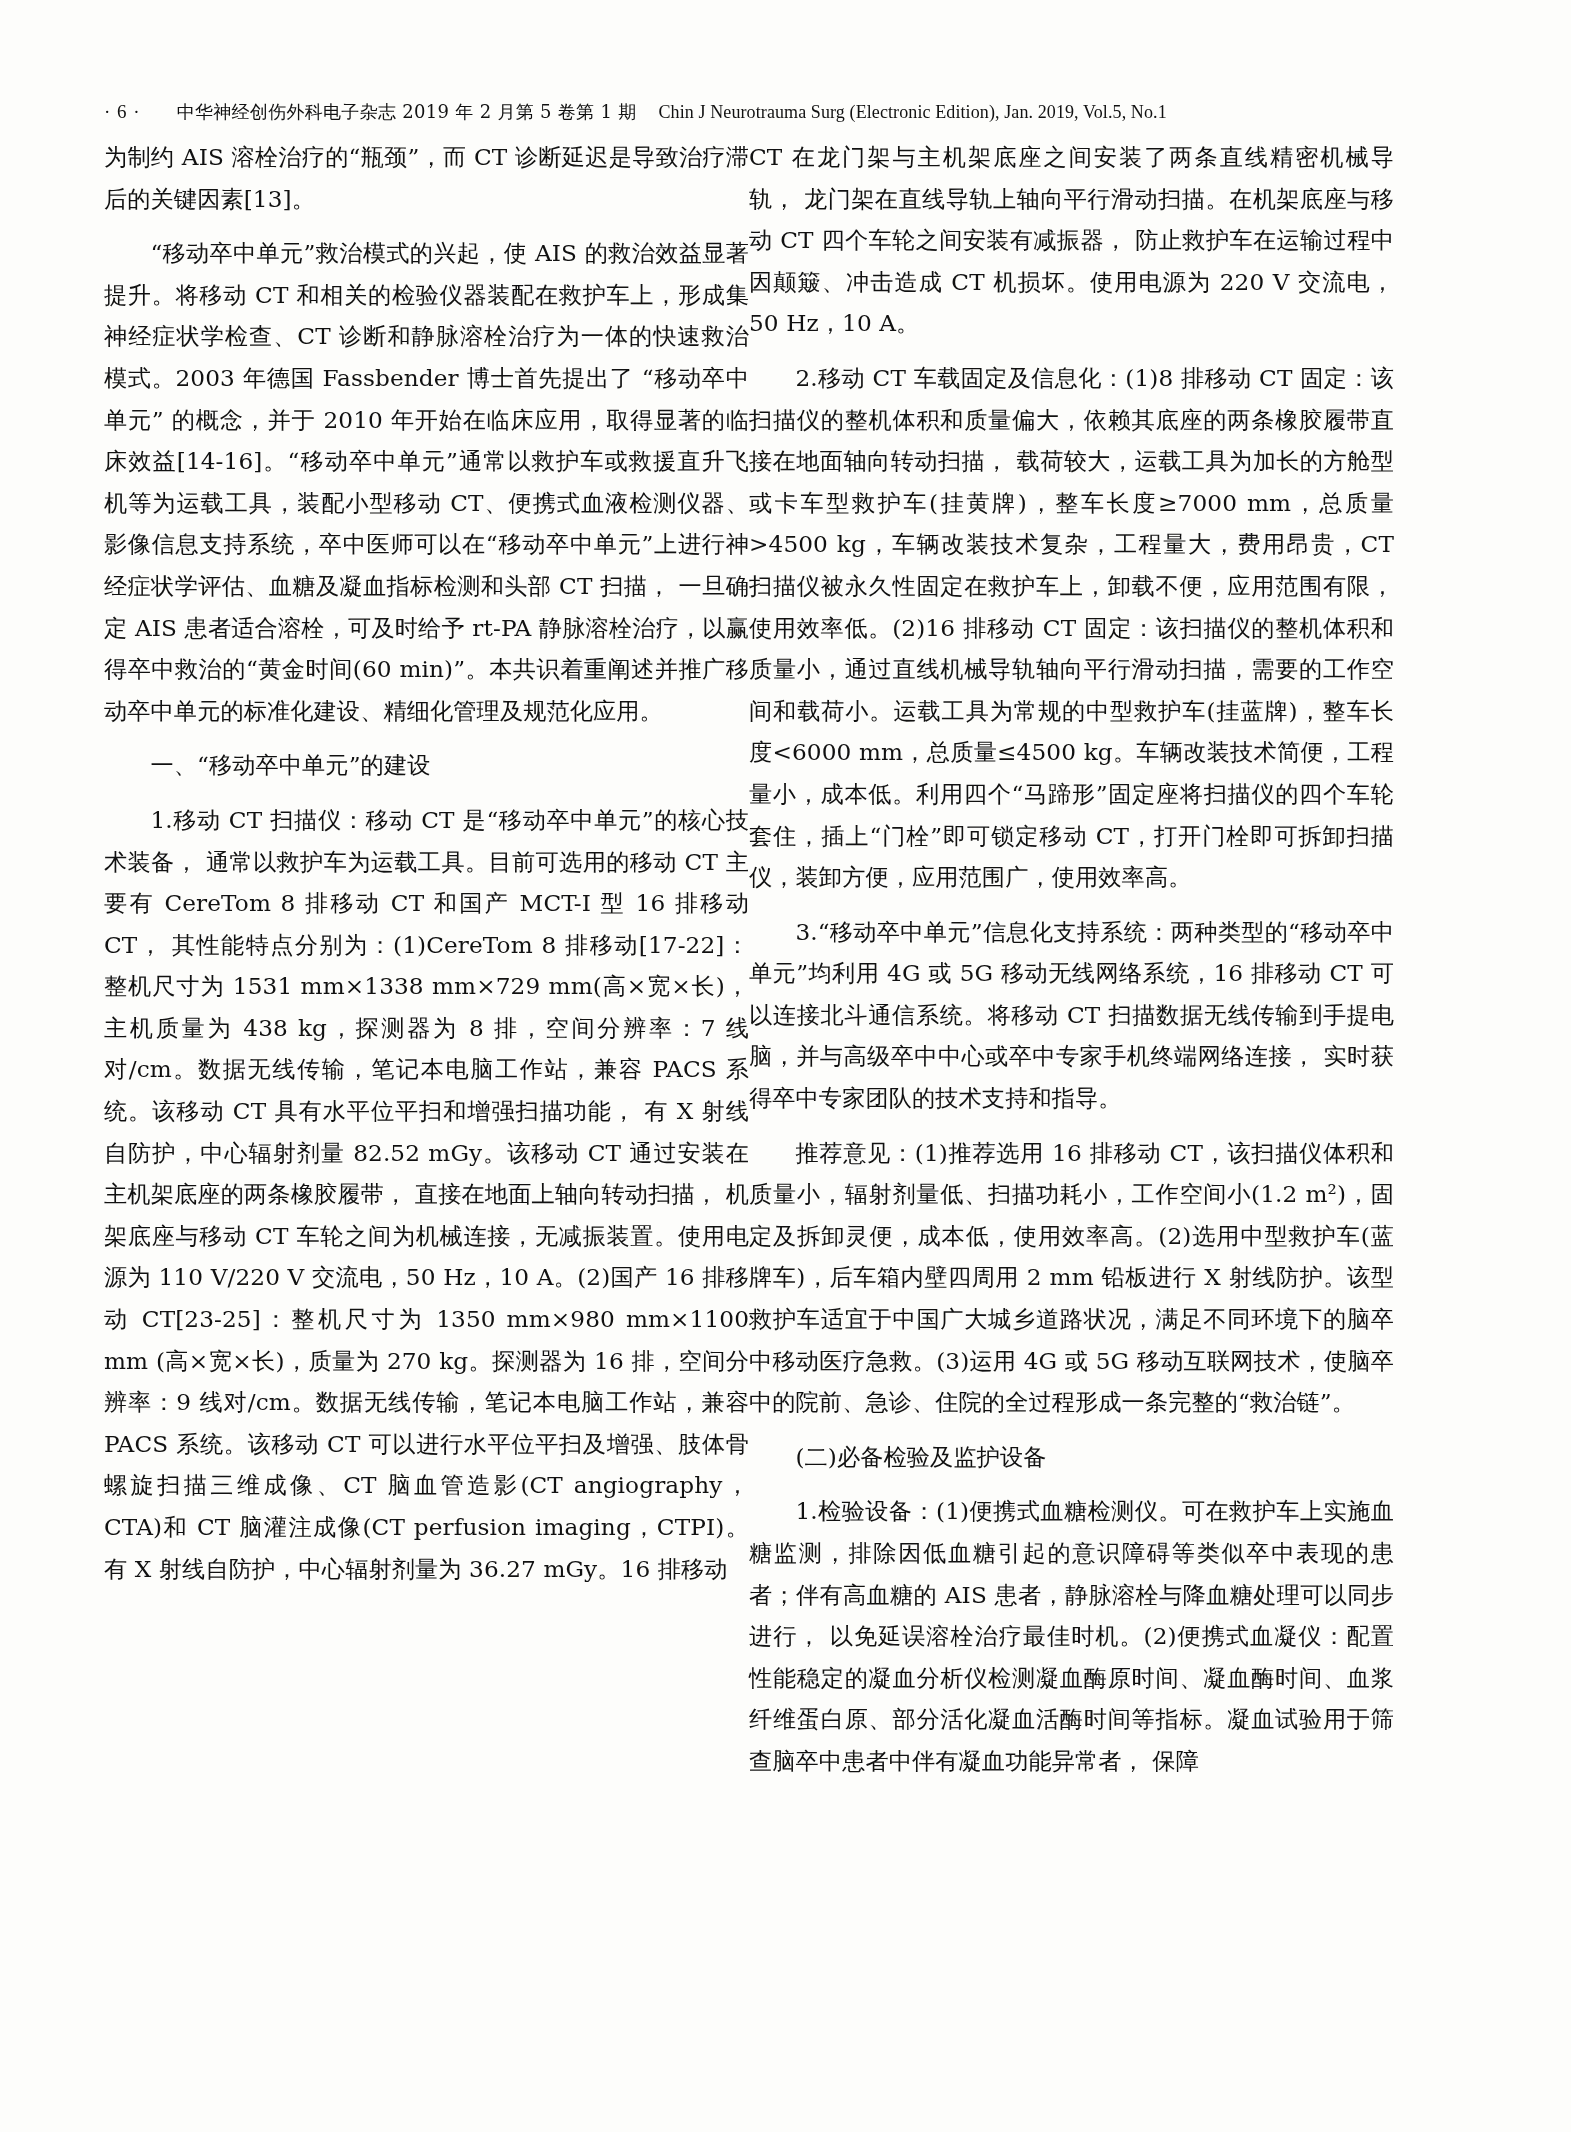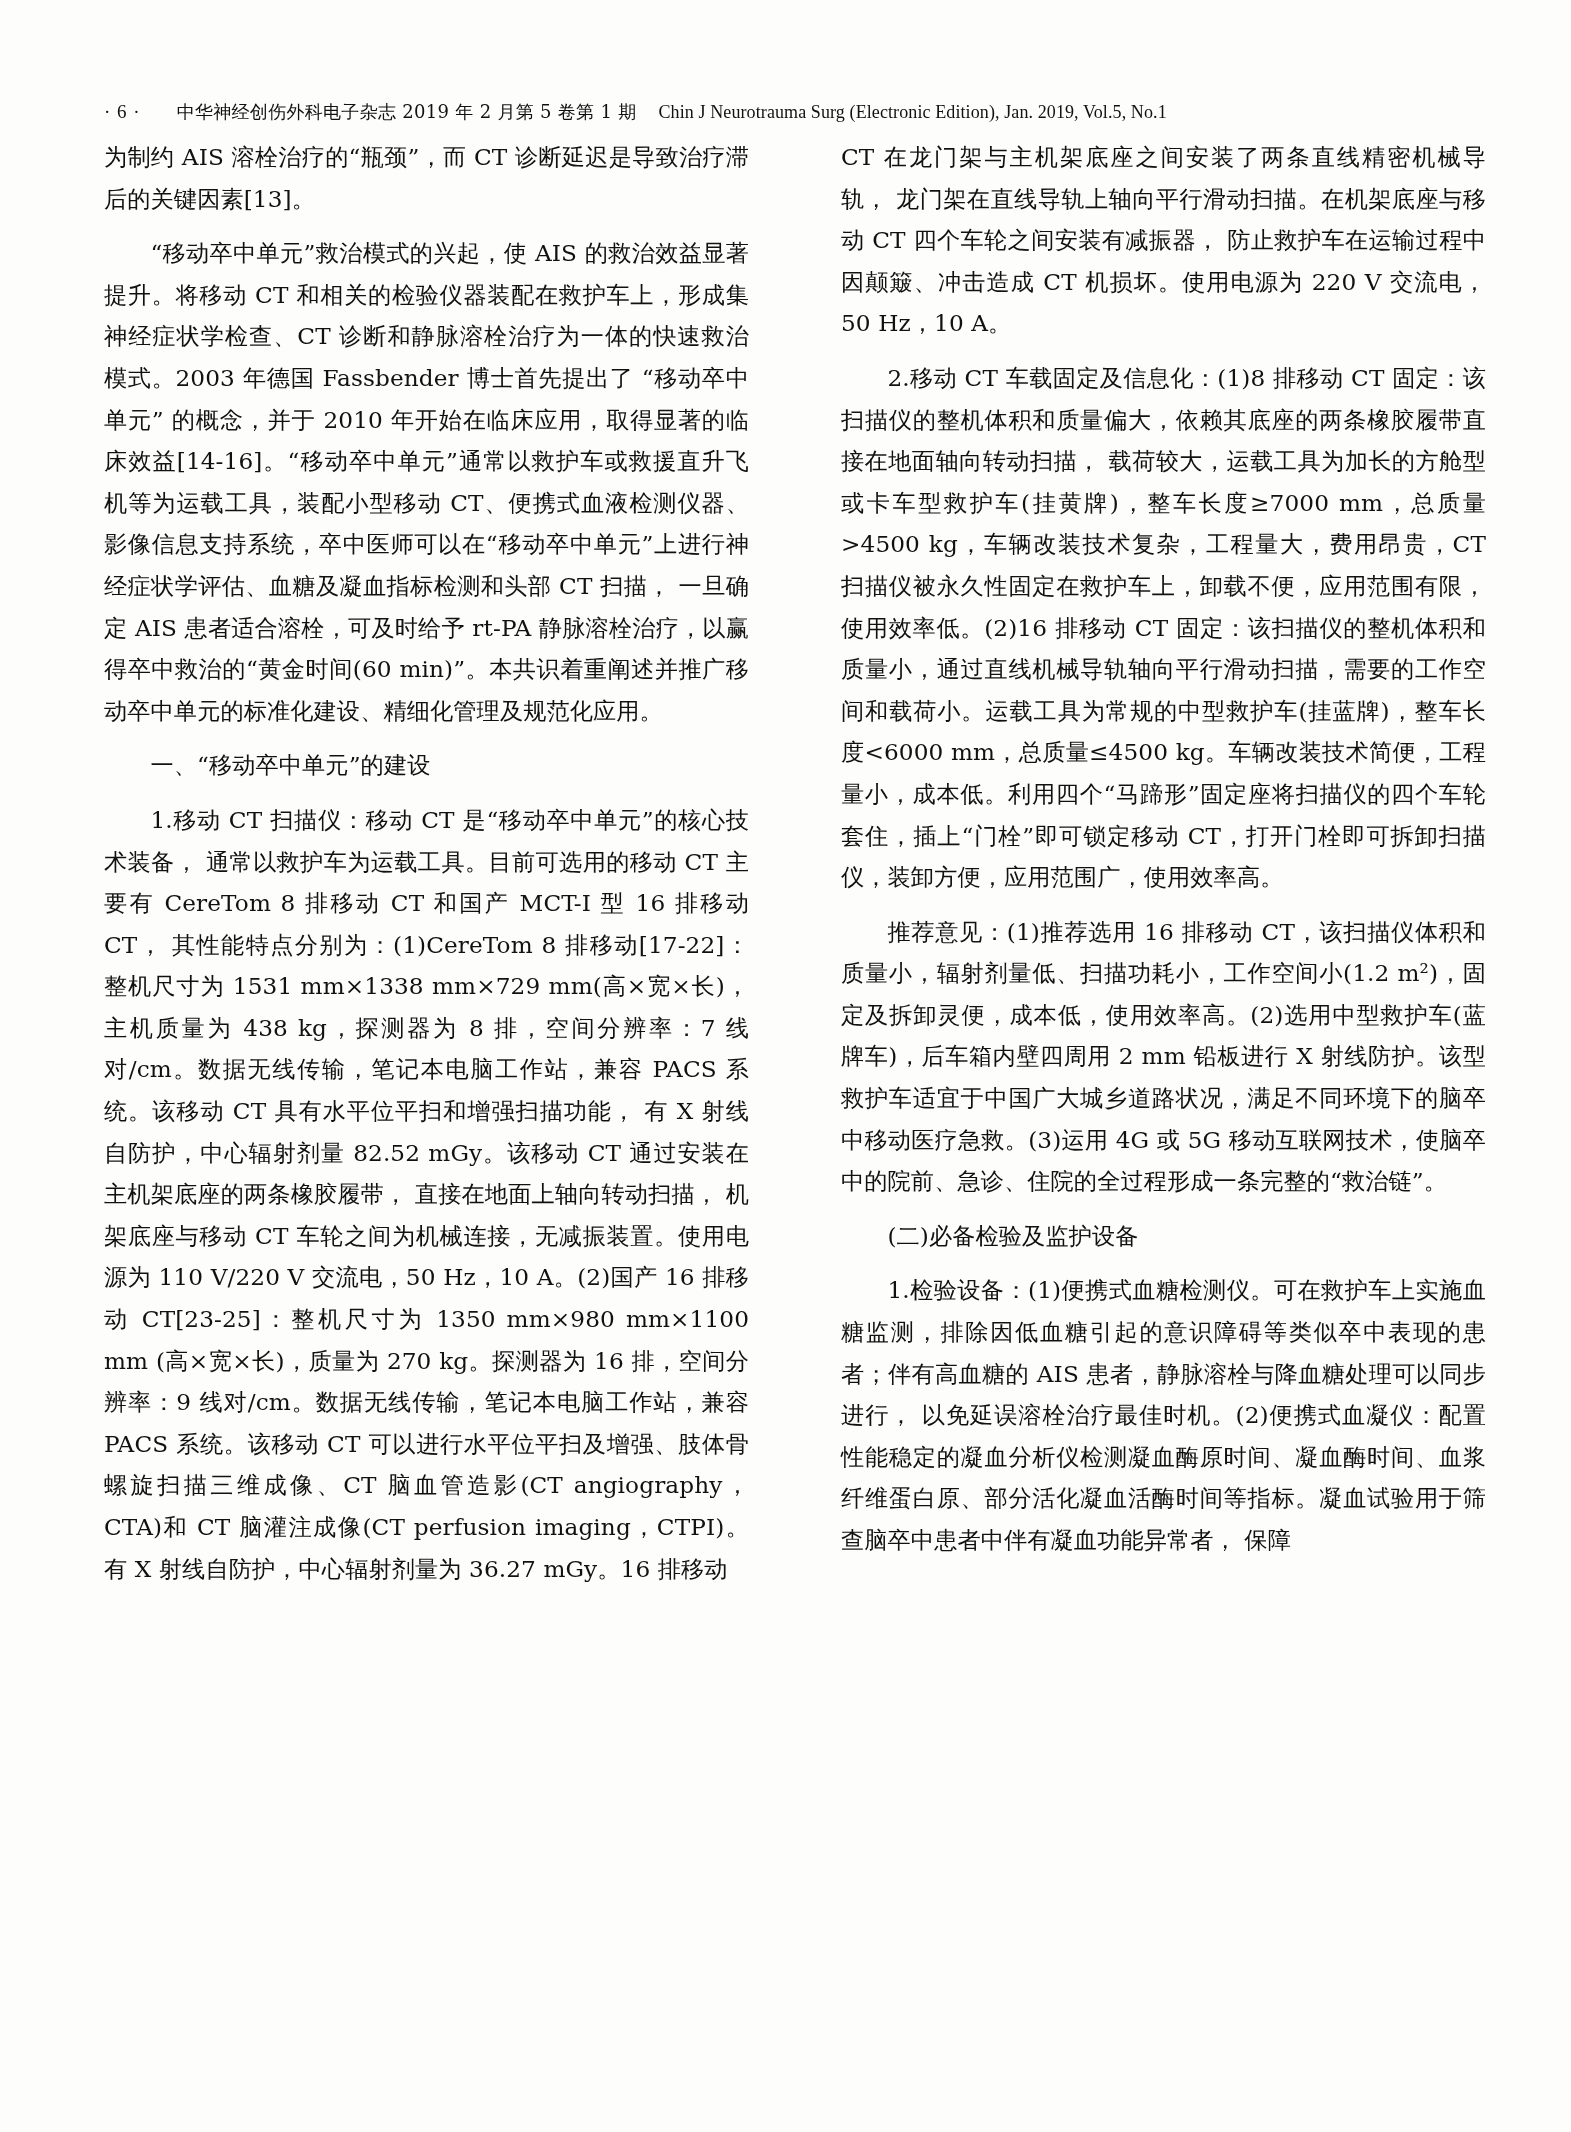--- a/index.html
+++ b/index.html
@@ -51,22 +51,20 @@
     margin-left: 22px;
     letter-spacing: 0.1px;
   }
   .columns {
     position: absolute;
     left: 104px;
     top: 136px;
     width: 1382px;
     height: 1900px;
     display: flex;
-    justify-content: space-between;
-    gap: 36px;
   }
   .col {
     width: 645px;
   }
   p {
     margin: 0;
     font-size: 23.2px;
     line-height: 41.6px;
     text-align: justify;
     text-justify: inter-ideograph;
@@ -95,19 +93,20 @@
     <div class="col">
       <p>为制约 AIS 溶栓治疗的“瓶颈”，而 CT 诊断延迟是导致治疗滞后的关键因素[13]。</p>
       <p class="ind">“移动卒中单元”救治模式的兴起，使 AIS 的救治效益显著提升。将移动 CT 和相关的检验仪器装配在救护车上，形成集神经症状学检查、CT 诊断和静脉溶栓治疗为一体的快速救治模式。2003 年德国 Fassbender 博士首先提出了 “移动卒中单元” 的概念，并于 2010 年开始在临床应用，取得显著的临床效益[14-16]。“移动卒中单元”通常以救护车或救援直升飞机等为运载工具，装配小型移动 CT、便携式血液检测仪器、影像信息支持系统，卒中医师可以在“移动卒中单元”上进行神经症状学评估、血糖及凝血指标检测和头部 CT 扫描， 一旦确定 AIS 患者适合溶栓，可及时给予 rt-PA 静脉溶栓治疗，以赢得卒中救治的“黄金时间(60 min)”。本共识着重阐述并推广移动卒中单元的标准化建设、精细化管理及规范化应用。</p>
       <p class="ind">一、“移动卒中单元”的建设</p>
       <p class="ind">1.移动 CT 扫描仪：移动 CT 是“移动卒中单元”的核心技术装备， 通常以救护车为运载工具。目前可选用的移动 CT 主要有 CereTom 8 排移动 CT 和国产 MCT-I 型 16 排移动 CT， 其性能特点分别为：(1)CereTom 8 排移动[17-22]：整机尺寸为 1531 mm×1338 mm×729 mm(高×宽×长)，主机质量为 438 kg，探测器为 8 排，空间分辨率：7 线对/cm。数据无线传输，笔记本电脑工作站，兼容 PACS 系统。该移动 CT 具有水平位平扫和增强扫描功能， 有 X 射线自防护，中心辐射剂量 82.52 mGy。该移动 CT 通过安装在主机架底座的两条橡胶履带， 直接在地面上轴向转动扫描， 机架底座与移动 CT 车轮之间为机械连接，无减振装置。使用电源为 110 V/220 V 交流电，50 Hz，10 A。(2)国产 16 排移动 CT[23-25]：整机尺寸为 1350 mm×980 mm×1100 mm (高×宽×长)，质量为 270 kg。探测器为 16 排，空间分辨率：9 线对/cm。数据无线传输，笔记本电脑工作站，兼容 PACS 系统。该移动 CT 可以进行水平位平扫及增强、肢体骨螺旋扫描三维成像、CT 脑血管造影(CT angiography，CTA)和 CT 脑灌注成像(CT perfusion imaging，CTPI)。有 X 射线自防护，中心辐射剂量为 36.27 mGy。16 排移动</p>
     </div>
 
     <div class="col">
       <p>CT 在龙门架与主机架底座之间安装了两条直线精密机械导轨， 龙门架在直线导轨上轴向平行滑动扫描。在机架底座与移动 CT 四个车轮之间安装有减振器， 防止救护车在运输过程中因颠簸、冲击造成 CT 机损坏。使用电源为 220 V 交流电，50 Hz，10 A。</p>
       <p class="ind">2.移动 CT 车载固定及信息化：(1)8 排移动 CT 固定：该扫描仪的整机体积和质量偏大，依赖其底座的两条橡胶履带直接在地面轴向转动扫描， 载荷较大，运载工具为加长的方舱型或卡车型救护车(挂黄牌)，整车长度≥7000 mm，总质量&gt;4500 kg，车辆改装技术复杂，工程量大，费用昂贵，CT 扫描仪被永久性固定在救护车上，卸载不便，应用范围有限，使用效率低。(2)16 排移动 CT 固定：该扫描仪的整机体积和质量小，通过直线机械导轨轴向平行滑动扫描，需要的工作空间和载荷小。运载工具为常规的中型救护车(挂蓝牌)，整车长度&lt;6000 mm，总质量≤4500 kg。车辆改装技术简便，工程量小，成本低。利用四个“马蹄形”固定座将扫描仪的四个车轮套住，插上“门栓”即可锁定移动 CT，打开门栓即可拆卸扫描仪，装卸方便，应用范围广，使用效率高。</p>
+      <p class="ind">3.“移动卒中单元”信息化支持系统：两种类型的“移动卒中单元”均利用 4G 或 5G 移动无线网络系统，16 排移动 CT 可以连接北斗通信系统。将移动 CT 扫描数据无线传输到手提电脑，并与高级卒中中心或卒中专家手机终端网络连接， 实时获得卒中专家团队的技术支持和指导。</p>
       <p class="ind">推荐意见：(1)推荐选用 16 排移动 CT，该扫描仪体积和质量小，辐射剂量低、扫描功耗小，工作空间小(1.2 m²)，固定及拆卸灵便，成本低，使用效率高。(2)选用中型救护车(蓝牌车)，后车箱内壁四周用 2 mm 铅板进行 X 射线防护。该型救护车适宜于中国广大城乡道路状况，满足不同环境下的脑卒中移动医疗急救。(3)运用 4G 或 5G 移动互联网技术，使脑卒中的院前、急诊、住院的全过程形成一条完整的“救治链”。</p>
       <p class="ind">(二)必备检验及监护设备</p>
       <p class="ind">1.检验设备：(1)便携式血糖检测仪。可在救护车上实施血糖监测，排除因低血糖引起的意识障碍等类似卒中表现的患者；伴有高血糖的 AIS 患者，静脉溶栓与降血糖处理可以同步进行， 以免延误溶栓治疗最佳时机。(2)便携式血凝仪：配置性能稳定的凝血分析仪检测凝血酶原时间、凝血酶时间、血浆纤维蛋白原、部分活化凝血活酶时间等指标。凝血试验用于筛查脑卒中患者中伴有凝血功能异常者， 保障</p>
     </div>
 
   </div>
 </div>
 
 </body></html>

